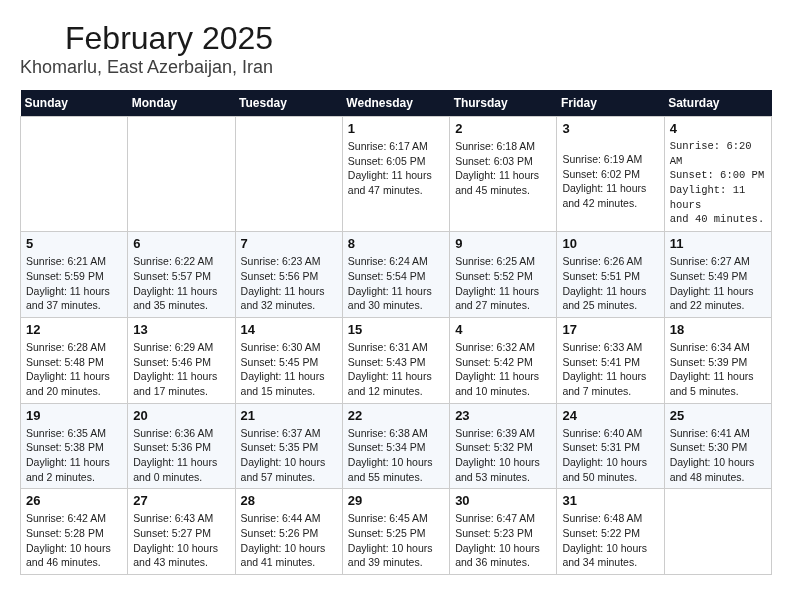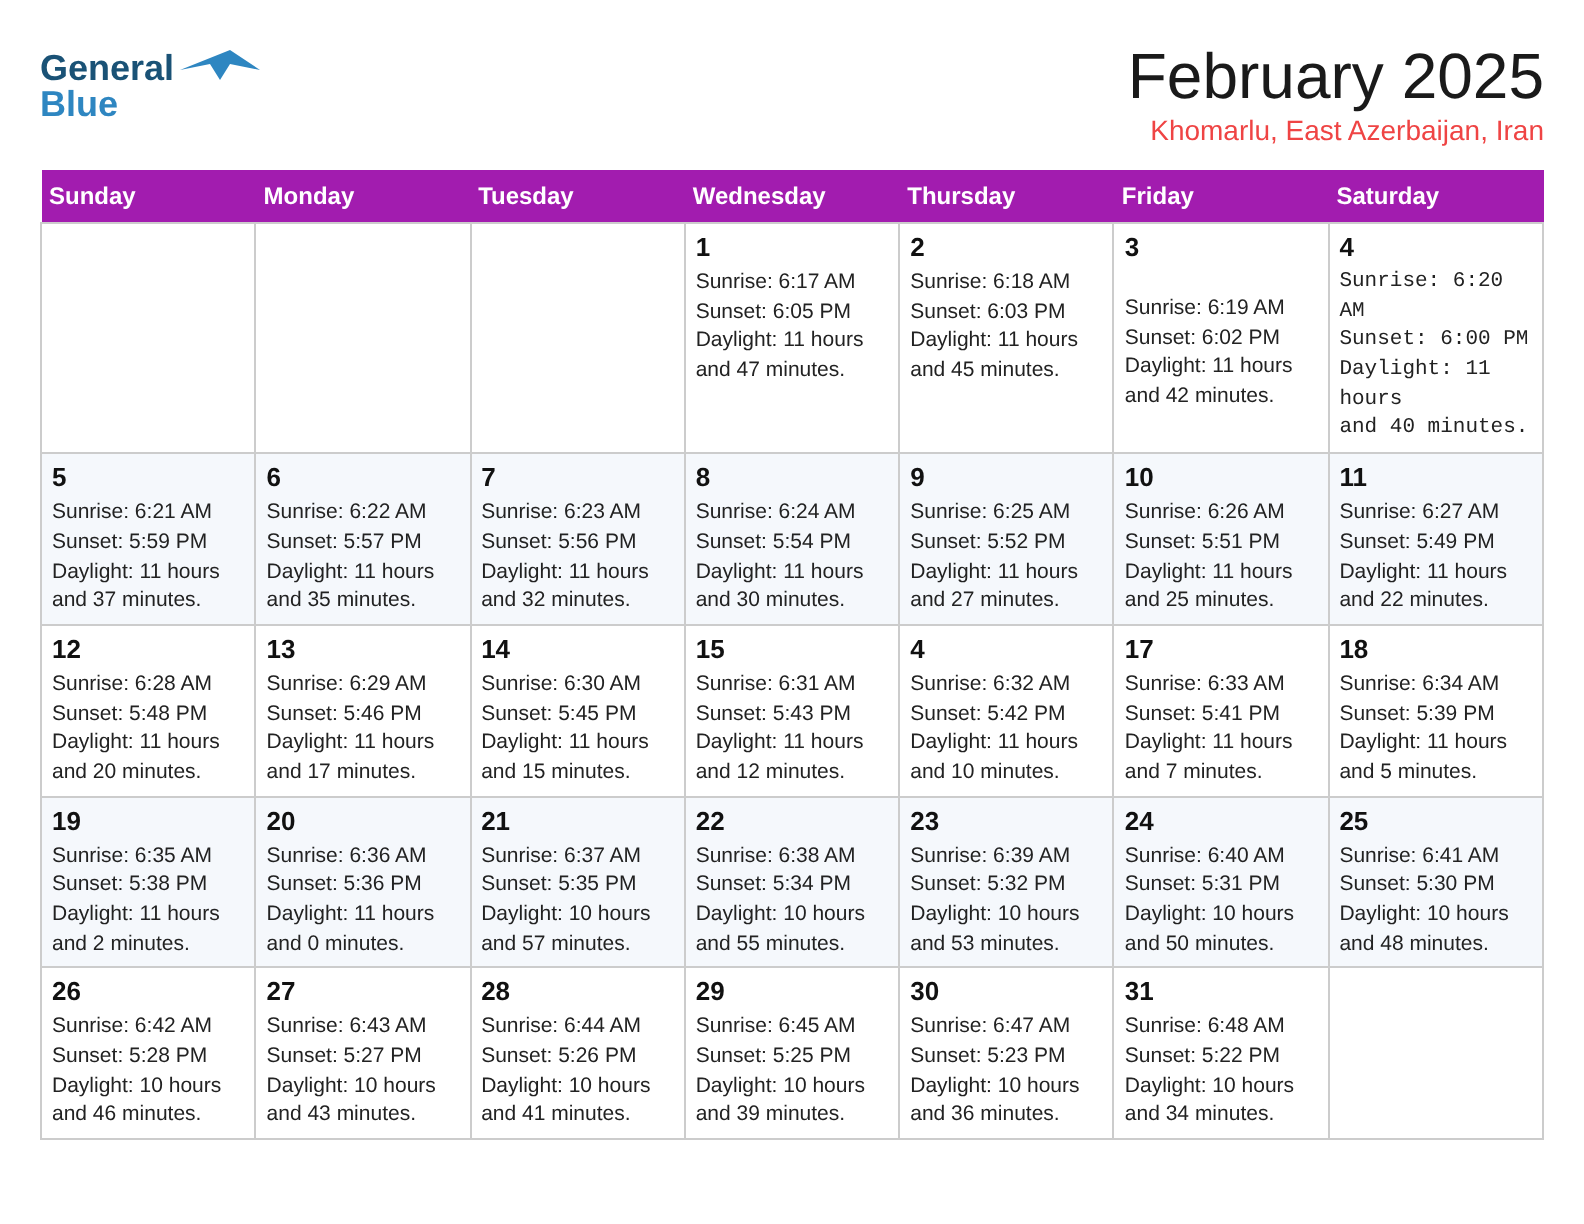--- a/index.html
+++ b/index.html
@@ -25,30 +25,30 @@
     }
     .title-area {
       text-align: right;
     }
     .month-title {
       font-size: 32px;
       color: #1a1a1a;
       font-weight: 300;
     }
     .subtitle {
-      font-size: 14px;
-      color: #ef4444;
+      font-size: 18px;
+      color: #404040;
     }
     .calendar {
       width: 100%;
       border-collapse: collapse;
       font-size: 11px;
     }
     .calendar th {
-      background-color: #a21caf;
+      background-color: #0f172a;
       color: #fff;
       padding: 6px 4px;
       text-align: left;
       font-weight: bold;
       font-size: 12px;
     }
     .calendar td {
       border: 1px solid #ccc;
       vertical-align: top;
       padding: 4px 5px;
@@ -73,30 +73,20 @@
     }
     .empty-cell {
       background: #fff !important;
     }
   </style>
 </head>
 <body>
 
 <div class="page">
   <div class="header">
-    <div class="logo">
-      <div>
-        <svg width="110" height="45" viewBox="0 0 110 45">
-          <text x="0" y="20" font-size="18" font-weight="bold" fill="#1a5276" font-family="Arial">General</text>
-          <text x="0" y="38" font-size="18" font-weight="bold" fill="#2e86c1" font-family="Arial">Blue</text>
-
-          <polygon points="95,5 110,15 95,12 90,20 85,12 70,15" fill="#2e86c1"></polygon>
-        </svg>
-      </div>
-    </div>
     <div class="title-area">
       <div class="month-title">February 2025</div>
       <div class="subtitle">Khomarlu, East Azerbaijan, Iran</div>
     </div>
   </div>
 
   <table class="calendar">
     <thead>
       <tr>
 

